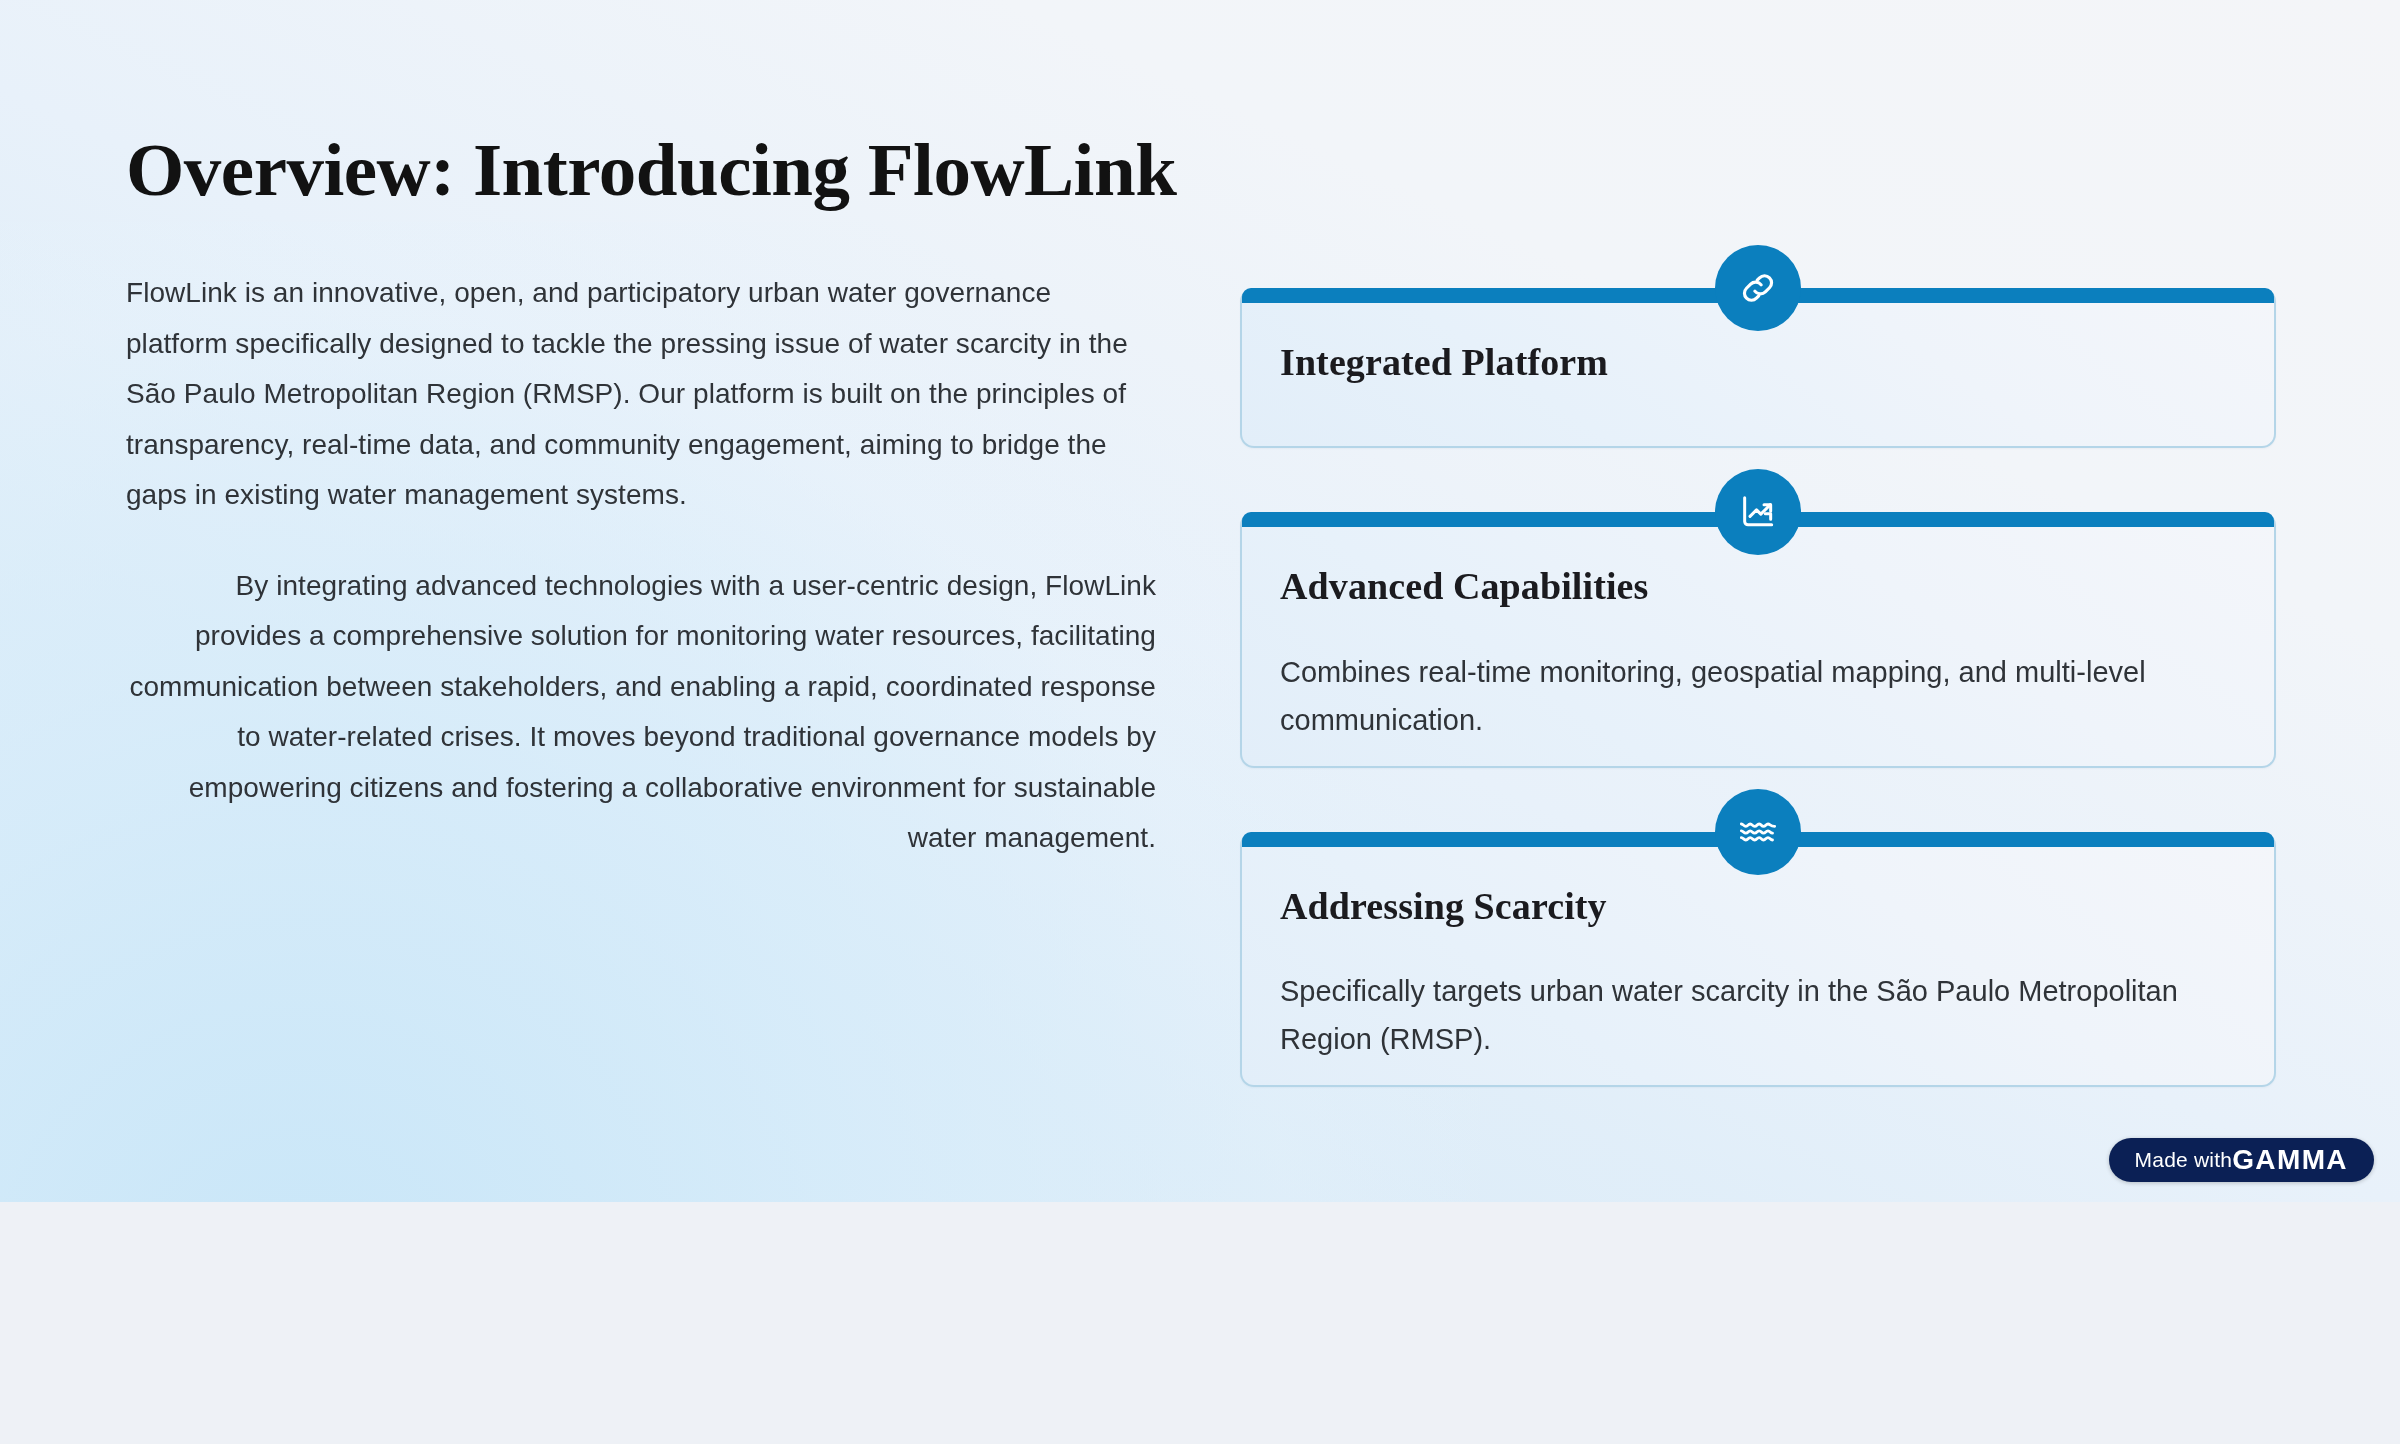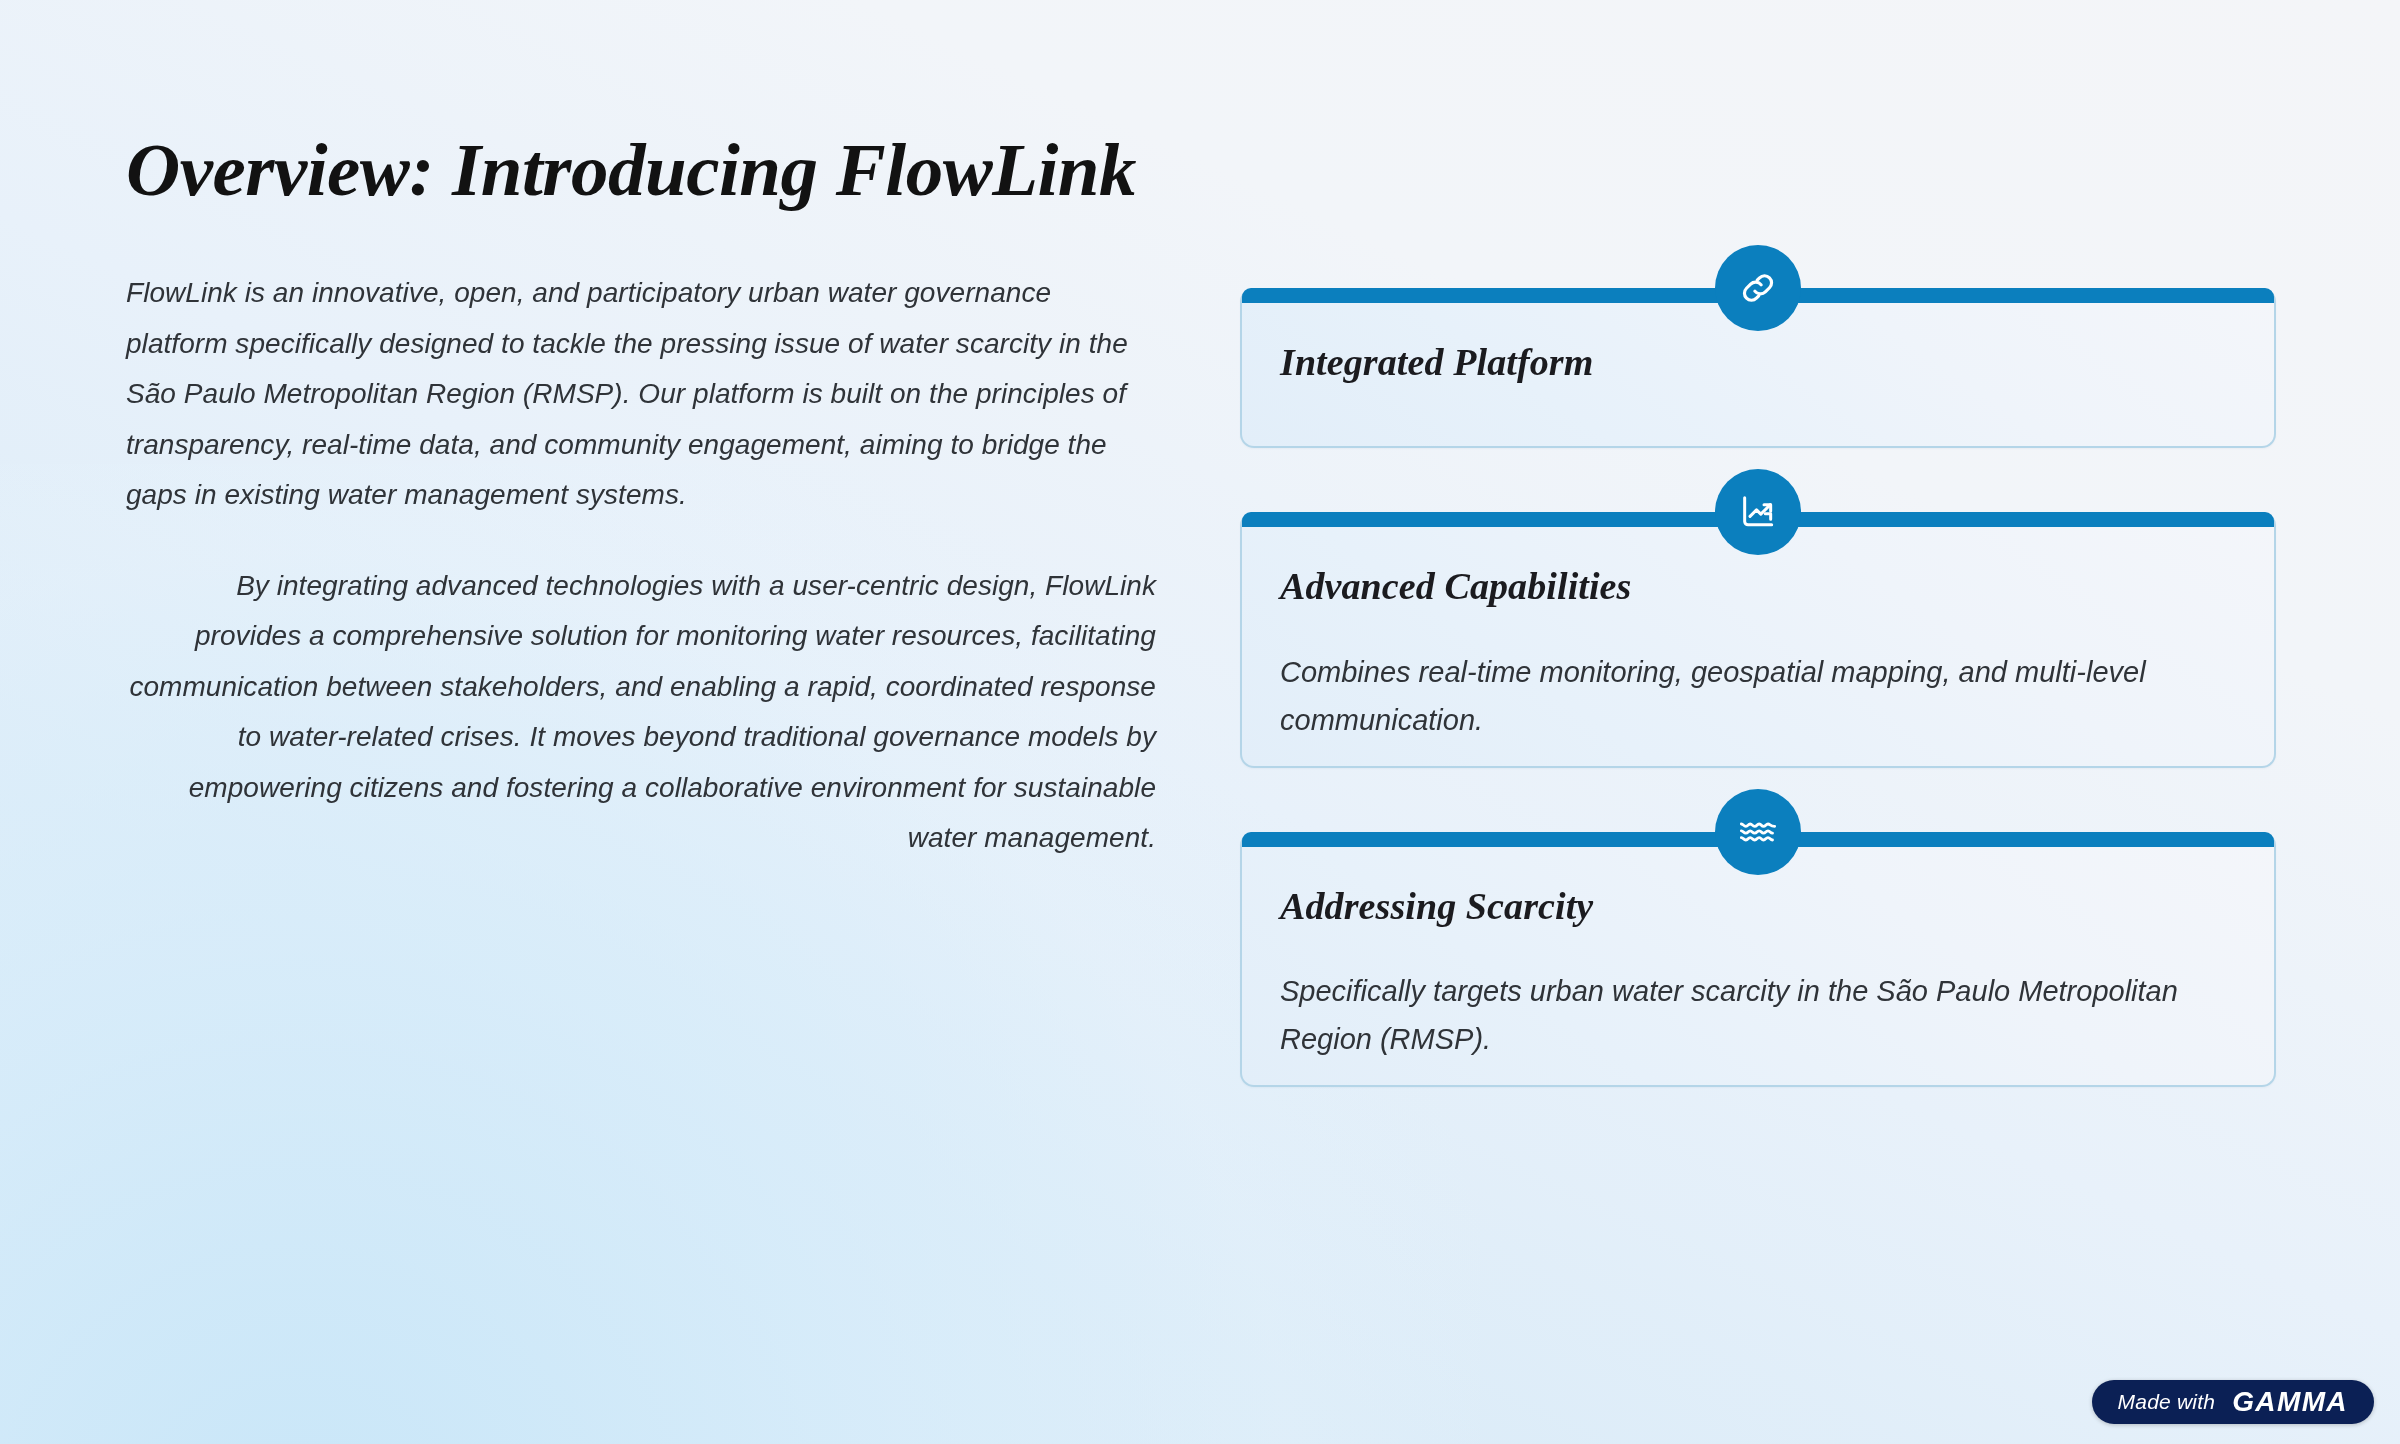--- a/index.html
+++ b/index.html
@@ -9,31 +9,30 @@
   body {
     width: 2400px;
     height: 1444px;
     overflow: hidden;
     font-family: "Liberation Sans", sans-serif;
     background: #eef1f6;
   }
   #slide {
     position: relative;
     width: 2400px;
-    height: 1444px;
+    height: 1202px;
     box-sizing: border-box;
     background:
       linear-gradient(205deg,
         #f4f5f8 0%,
         #f2f5f9 28%,
         #e8f1fa 52%,
         #dcecf8 74%,
         #d8eaf7 100%);
     overflow: hidden;
-    font-style: italic;
   }
   
   #slide::before {
     content: "";
     position: absolute;
     left: -420px;
     bottom: -520px;
     width: 1900px;
     height: 1500px;
     background: radial-gradient(circle at 38% 72%,
@@ -155,21 +154,21 @@
     position: absolute;
     right: 26px;
     bottom: 20px;
     height: 44px;
     padding: 0 26px;
     border-radius: 22px;
     background: #0b2055;
     color: #ffffff;
     display: flex;
     align-items: center;
-    gap: 17px;
+    gap: 0;
     font-size: 21px;
     letter-spacing: 0.2px;
     box-shadow: 0 1px 4px rgba(0,0,0,0.22);
   }
   #gamma-badge .gamma-word {
     font-weight: 700;
     letter-spacing: 1.4px;
     font-size: 28px;
   }
 </style>

